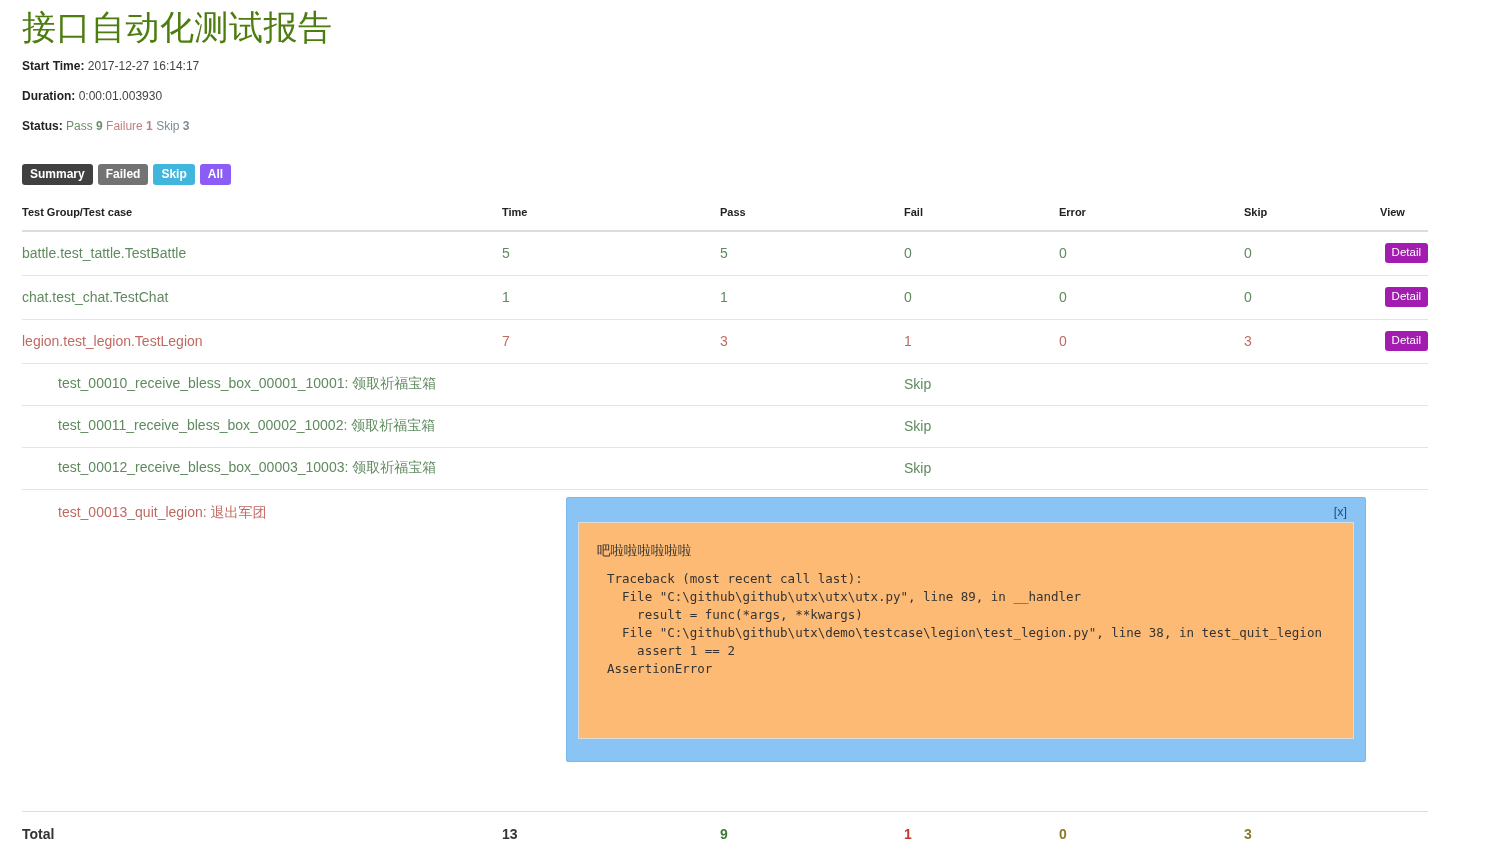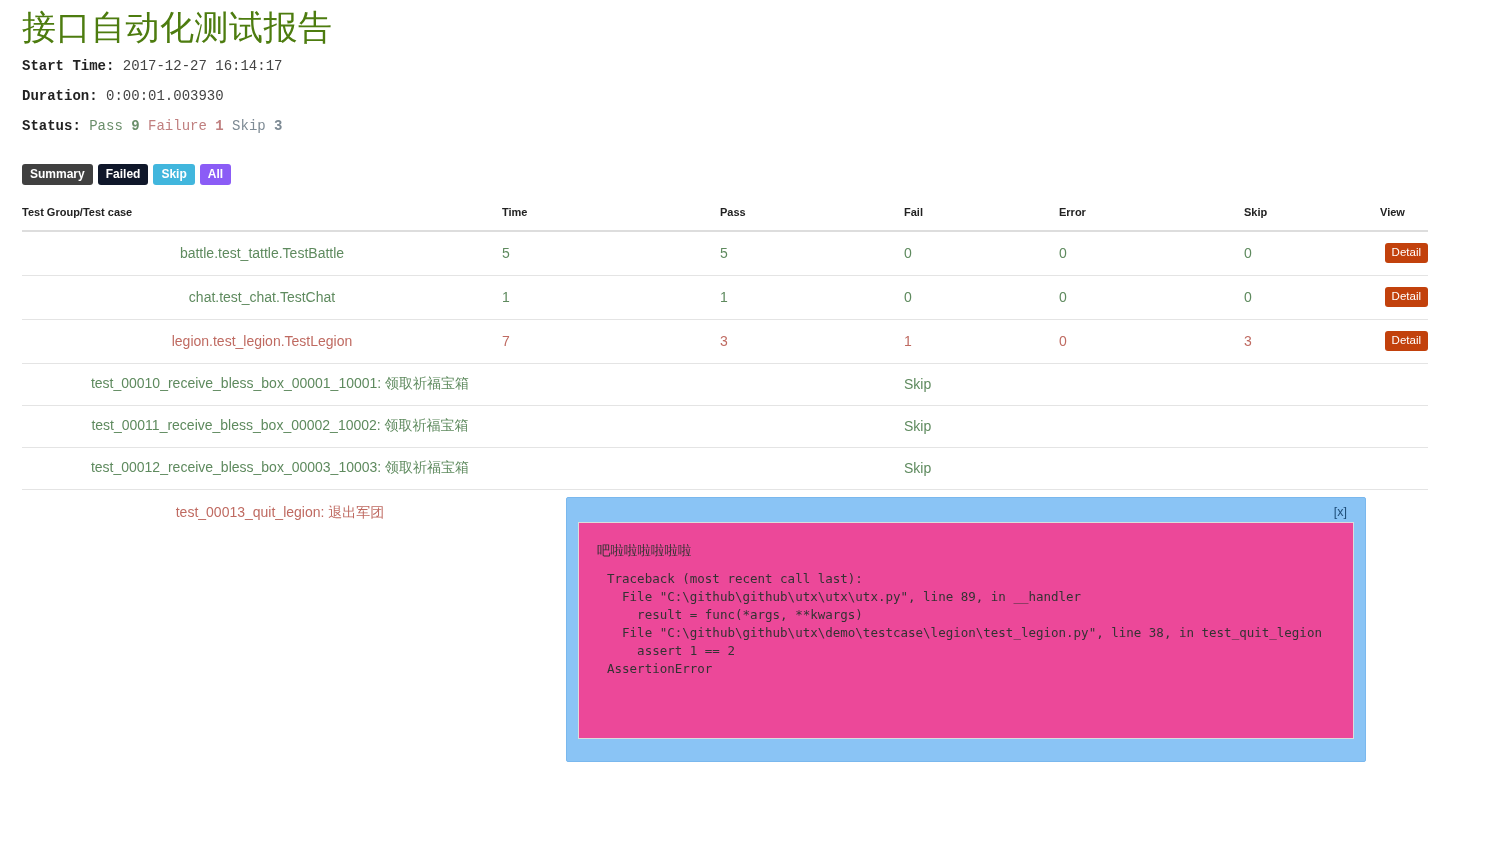--- a/index.html
+++ b/index.html
@@ -23,25 +23,24 @@
     color: #4d7c0f;
     line-height: 42px;
     margin: 0;
     letter-spacing: 0.5px;
   }
 
   
   .meta-line {
     position: absolute;
     left: 22px;
-    font-size: 14px;
+    font-size: 12px;
     line-height: 20px;
     color: #333;
     white-space: nowrap;
-    font-family: Liberation Mono, monospace;
   }
   .meta-line .meta-label { font-weight: bold; color: #222; }
   .meta-line .meta-value { color: #444; }
   #meta-start { top: 56px; }
   #meta-duration { top: 86px; }
   #meta-status { top: 116px; }
 
   .st-pass   { color: #6b8f6b; }
   .st-fail   { color: #c08080; }
   .st-skip   { color: #7d8a94; }
@@ -56,21 +55,21 @@
     border: none;
     border-radius: 3px;
     padding: 3px 8px 4px 8px;
     margin-right: 5px;
     line-height: 14px;
     cursor: pointer;
     vertical-align: top;
     font-family: "Liberation Sans", sans-serif;
   }
   .btn-primary { background: #404040; }
-  .btn-danger  { background: #0f172a; }
+  .btn-danger  { background: #737373; }
   .btn-info    { background: #41b6dd; }
   .btn-default { background: #8b5cf6; }
 
   
   .rpt-table {
     position: absolute;
     left: 22px; top: 198px;
     width: 1406px;
     border-collapse: collapse;
     font-size: 14px;
@@ -85,21 +84,21 @@
     vertical-align: bottom;
   }
   .rpt-table td {
     padding: 11px 0 12px 0;
     border-top: 1px solid #e4e4e4;
     vertical-align: middle;
     color: #555;
   }
   .rpt-table tr:first-child td { border-top: none; }
 
-  .col-name   { width: 480px; text-align: center; }
+  .col-name   { width: 480px; }
   .col-count  { width: 218px; }
   .col-pass   { width: 184px; }
   .col-fail   { width: 155px; }
   .col-error  { width: 185px; }
   .col-skip   { width: 115px; }
   .col-view   { width: 69px; text-align: right; }
   th.col-view { text-align: center; padding-right: 2px; }
 
   .grp-pass td, .grp-pass a { color: #5e8a5e; }
   .grp-fail td, .grp-fail a { color: #bf6a61; }
@@ -117,21 +116,21 @@
     color: #fff;
     font-size: 12.5px;
     line-height: 14px;
     padding: 4px 8px 5px 8px;
     border-radius: 3px;
     cursor: pointer;
   }
 
   .btn-detail {
     display: inline-block;
-    background: #c2410c;
+    background: #a21caf;
     color: #ffffff;
     font-size: 11.5px;
     line-height: 13px;
     padding: 3px 7px 4px 7px;
     border-radius: 3px;
     border: none;
     cursor: pointer;
     font-family: "Liberation Sans", sans-serif;
   }
 
@@ -165,21 +164,21 @@
   .tb-close {
     color: #1f4e79;
     font-size: 12.5px;
     text-decoration: none;
     cursor: pointer;
     font-family: "Liberation Sans", sans-serif;
   }
   .tb-inner {
     margin: 0 11px 11px 11px;
     height: 217px;
-    background: #ec4899;
+    background: #fdba74;
     border: 1px solid #dcdcdc;
     padding: 18px 16px 10px 18px;
     overflow: hidden;
   }
   .tb-msg {
     font-family: "DejaVu Sans", sans-serif;
     font-size: 13.5px;
     color: #333;
     margin: 0 0 5px 0;
     line-height: 19px;
@@ -296,20 +295,29 @@
         <td class="col-fail"><span class="badge-fail">Fail</span></td>
         <td class="col-error"></td>
         <td class="col-skip"></td>
         <td class="col-view"></td>
       </tr>
 
       <tr style="height:275px;">
         <td style="border-top:none;" colspan="7"></td>
       </tr>
 
+      <tr class="total-row">
+        <td class="col-name">Total</td>
+        <td class="col-count t-count">13</td>
+        <td class="col-pass  t-pass">9</td>
+        <td class="col-fail  t-fail">1</td>
+        <td class="col-error t-error">0</td>
+        <td class="col-skip  t-skip">3</td>
+        <td class="col-view"></td>
+      </tr>
     </tbody>
   </table>
 
   <div class="tb-popup">
     <div class="tb-closebar">
       <a class="tb-close" href="#">[x]</a>
     </div>
     <div class="tb-inner">
       <div class="tb-msg">吧啦啦啦啦啦啦</div>
       <pre class="tb-trace">Traceback (most recent call last):

